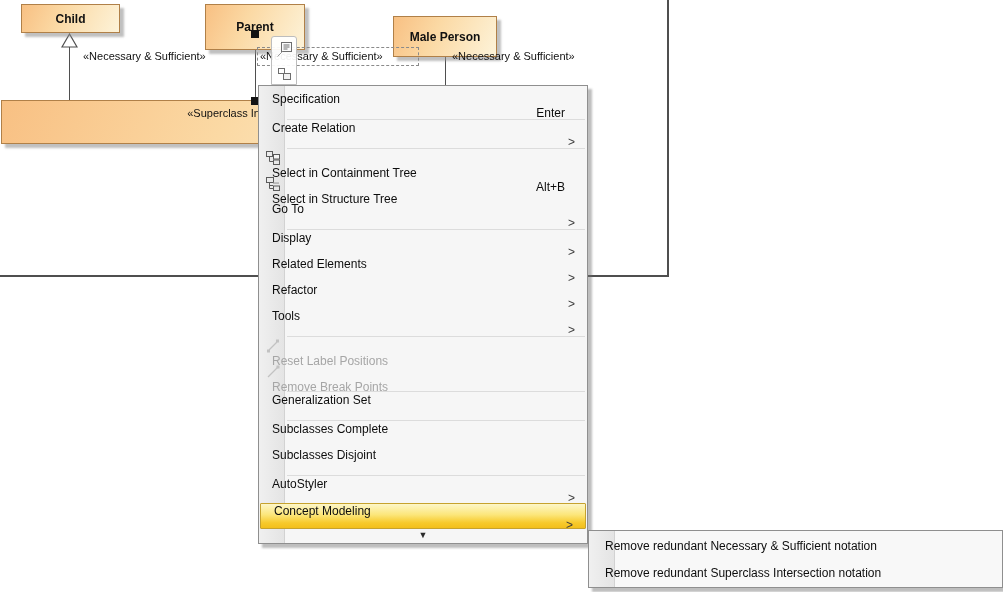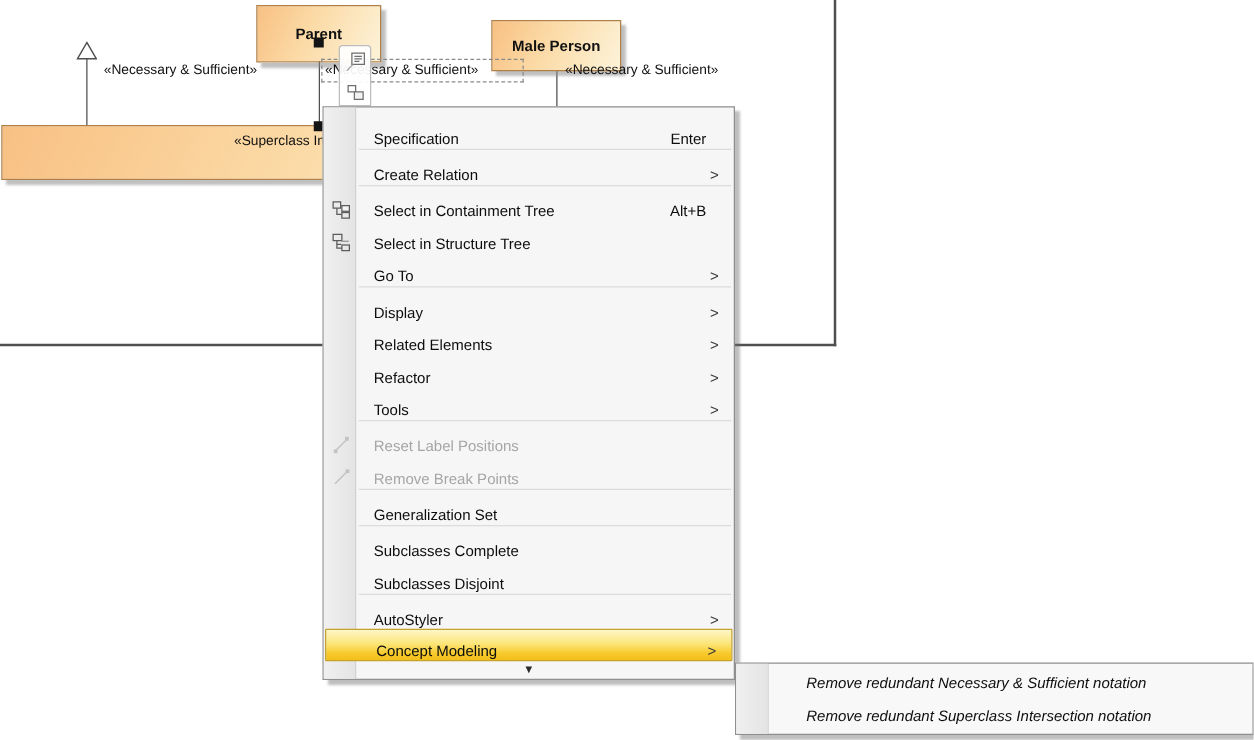--- a/index.html
+++ b/index.html
@@ -40,21 +40,21 @@
     position:absolute; left:258px; top:85px; width:330px;
     background:#f6f6f6; border:1px solid #8f8f8f;
     box-shadow:4px 4px 2px rgba(110,110,110,0.45);
     z-index:10; padding:6px 0 2px 0;
   }
   .menu .gutter {
     position:absolute; left:0; top:0; bottom:0; width:26px;
     background:linear-gradient(to right,#f0f0f0,#e4e4e4);
     border-right:1px solid #d2d2d2;
   }
-  .mi { position:relative; height:26px; display:flex; align-items:flex-end; font-size:12px; color:#0d0d0d; }
+  .mi { position:relative; height:26px; display:flex; align-items:flex-start; font-size:12px; color:#0d0d0d;flex-direction:column; }
   .mi .ic { width:27px; flex:none; display:flex; align-items:center; justify-content:center; }
   .mi .lbl { padding-left:13px; white-space:nowrap; }
   .mi .sc  { margin-left:auto; padding-right:22px; font-size:12px; }
   .mi .ar  { margin-left:auto; padding-right:12px; font-size:12px; color:#3c3c3c; }
   .mi.disabled { color:#a6a6a6; }
   .sep { height:1px; background:#dcdcdc; margin:1px 2px 1px 28px; }
   .mi.hl {
     margin:0 1px; border:1px solid #c6a22e; border-radius:1px; height:26px;
     background:linear-gradient(to bottom,#fdf6c8 0%, #fce67a 45%, #f7ca2c 78%, #f3bf1a 100%);
   }
@@ -66,21 +66,21 @@
     background:#f8f8f8; border:1px solid #8f8f8f;
     box-shadow:4px 4px 2px rgba(110,110,110,0.45);
     z-index:12; padding:1px 0;
   }
   .submenu .gutter {
     position:absolute; left:0; top:0; bottom:0; width:26px;
     background:linear-gradient(to right,#f0f0f0,#e4e4e4);
     border-right:1px solid #d2d2d2;
   }
   .smi { position:relative; height:27px; display:flex; align-items:center; font-size:12px; color:#0d0d0d; }
-  .smi .lbl { padding-left:56px; white-space:nowrap;font-style:italic; }
+  .smi .lbl { padding-left:16px; white-space:nowrap; }
 </style>
 </head>
 <body>
 
 <div class="stage">
 
   <div class="frame-line" style="left:667px; top:0; width:2px; height:277px;"></div>
   <div class="frame-line" style="left:0; top:275px; width:669px; height:2px;"></div>
 
   <div class="gen-line" style="left:69px; top:46px; height:55px;"></div>
@@ -90,20 +90,23 @@
   <svg class="tri" style="left:61px; top:33px;" width="17" height="15">
       <polygon points="8.5,1 1,14 16,14" fill="#ffffff" stroke="#4f4f4f" stroke-width="1.2"></polygon>
     </svg>
   <svg class="tri" style="left:247px; top:34px;" width="17" height="15">
       <polygon points="8.5,1 1,14 16,14" fill="#ffffff" stroke="#4f4f4f" stroke-width="1.2"></polygon>
     </svg>
   <svg class="tri" style="left:437px; top:33px;" width="17" height="15">
       <polygon points="8.5,1 1,14 16,14" fill="#ffffff" stroke="#4f4f4f" stroke-width="1.2"></polygon>
     </svg>
 
+  <div class="uml-class" style="left:21px; top:4px; width:99px; height:29px;">
+    <span class="cname">Child</span>
+  </div>
   <div class="uml-class" style="left:205px; top:4px; width:100px; height:46px;">
     <span class="cname">Parent</span>
   </div>
   <div class="uml-class" style="left:393px; top:16px; width:104px; height:41px;">
     <span class="cname">Male Person</span>
   </div>
 
   <div class="big-class" style="left:1px; top:100px; width:499px; height:44px;">
     <span class="stereo">«Superclass Intersection»</span>
   </div>

